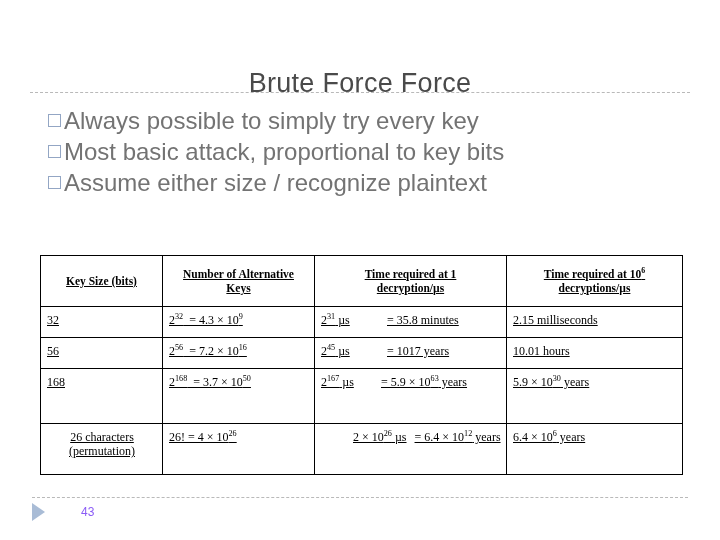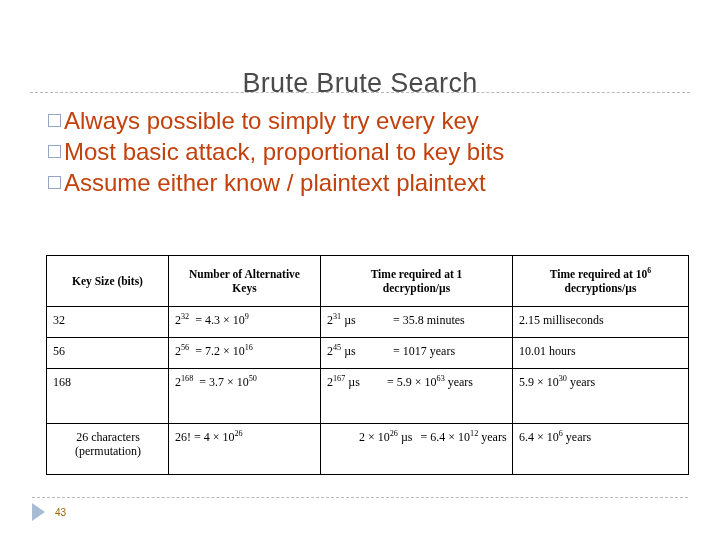--- a/index.html
+++ b/index.html
@@ -60,30 +60,31 @@
     margin-top: 9px;
     margin-right: 3px;
     border: 1.5px solid #93a6c4;
     background: #ffffff;
     box-sizing: border-box;
   }
   .bullet-text {
     flex: 1 1 auto;
     font-family: "Liberation Sans", sans-serif;
     font-size: 24px;
-    color: #c2410c;
+    color: #737373;
     white-space: nowrap;
   }
 
   
   #data-table-wrap {
     position: absolute;
-    left: 46px;
+    left: 40px;
     top: 255px;
     width: 642px;
+    text-decoration: underline;
   }
   table.bf-table {
     border-collapse: collapse;
     width: 642px;
     table-layout: fixed;
     font-family: "Liberation Serif", serif;
     background: #ffffff;
   }
   table.bf-table th,
   table.bf-table td {
@@ -153,43 +154,44 @@
   #footer-triangle {
     width: 0;
     height: 0;
     border-left: 13px solid #a9bcd6;
     border-top: 9px solid transparent;
     border-bottom: 9px solid transparent;
     margin-right: 10px;
   }
   #slide-number {
     font-family: "Liberation Sans", sans-serif;
-    font-size: 10px;
-    color: #a16207;
+    font-size: 12px;
+    color: #8b5cf6;
+    margin-left: 26px;
   }
 </style>
 </head>
 <body>
 
-<h1 id="slide-title">Brute Brute Search</h1>
+<h1 id="slide-title">Brute Force Force</h1>
 
 <div id="title-divider"></div>
 
 <div id="bullet-list">
   <div class="bullet-row">
     <span class="bullet-marker"></span>
     <span class="bullet-text">Always possible to simply try every key</span>
   </div>
   <div class="bullet-row">
     <span class="bullet-marker"></span>
     <span class="bullet-text">Most basic attack, proportional to key bits</span>
   </div>
   <div class="bullet-row">
     <span class="bullet-marker"></span>
-    <span class="bullet-text">Assume either know / plaintext plaintext</span>
+    <span class="bullet-text">Assume either size / recognize plaintext</span>
   </div>
 </div>
 
 <div id="data-table-wrap">
   <table class="bf-table">
     <colgroup>
       <col class="col-keysize">
       <col class="col-numkeys">
       <col class="col-time1">
       <col class="col-time2">

